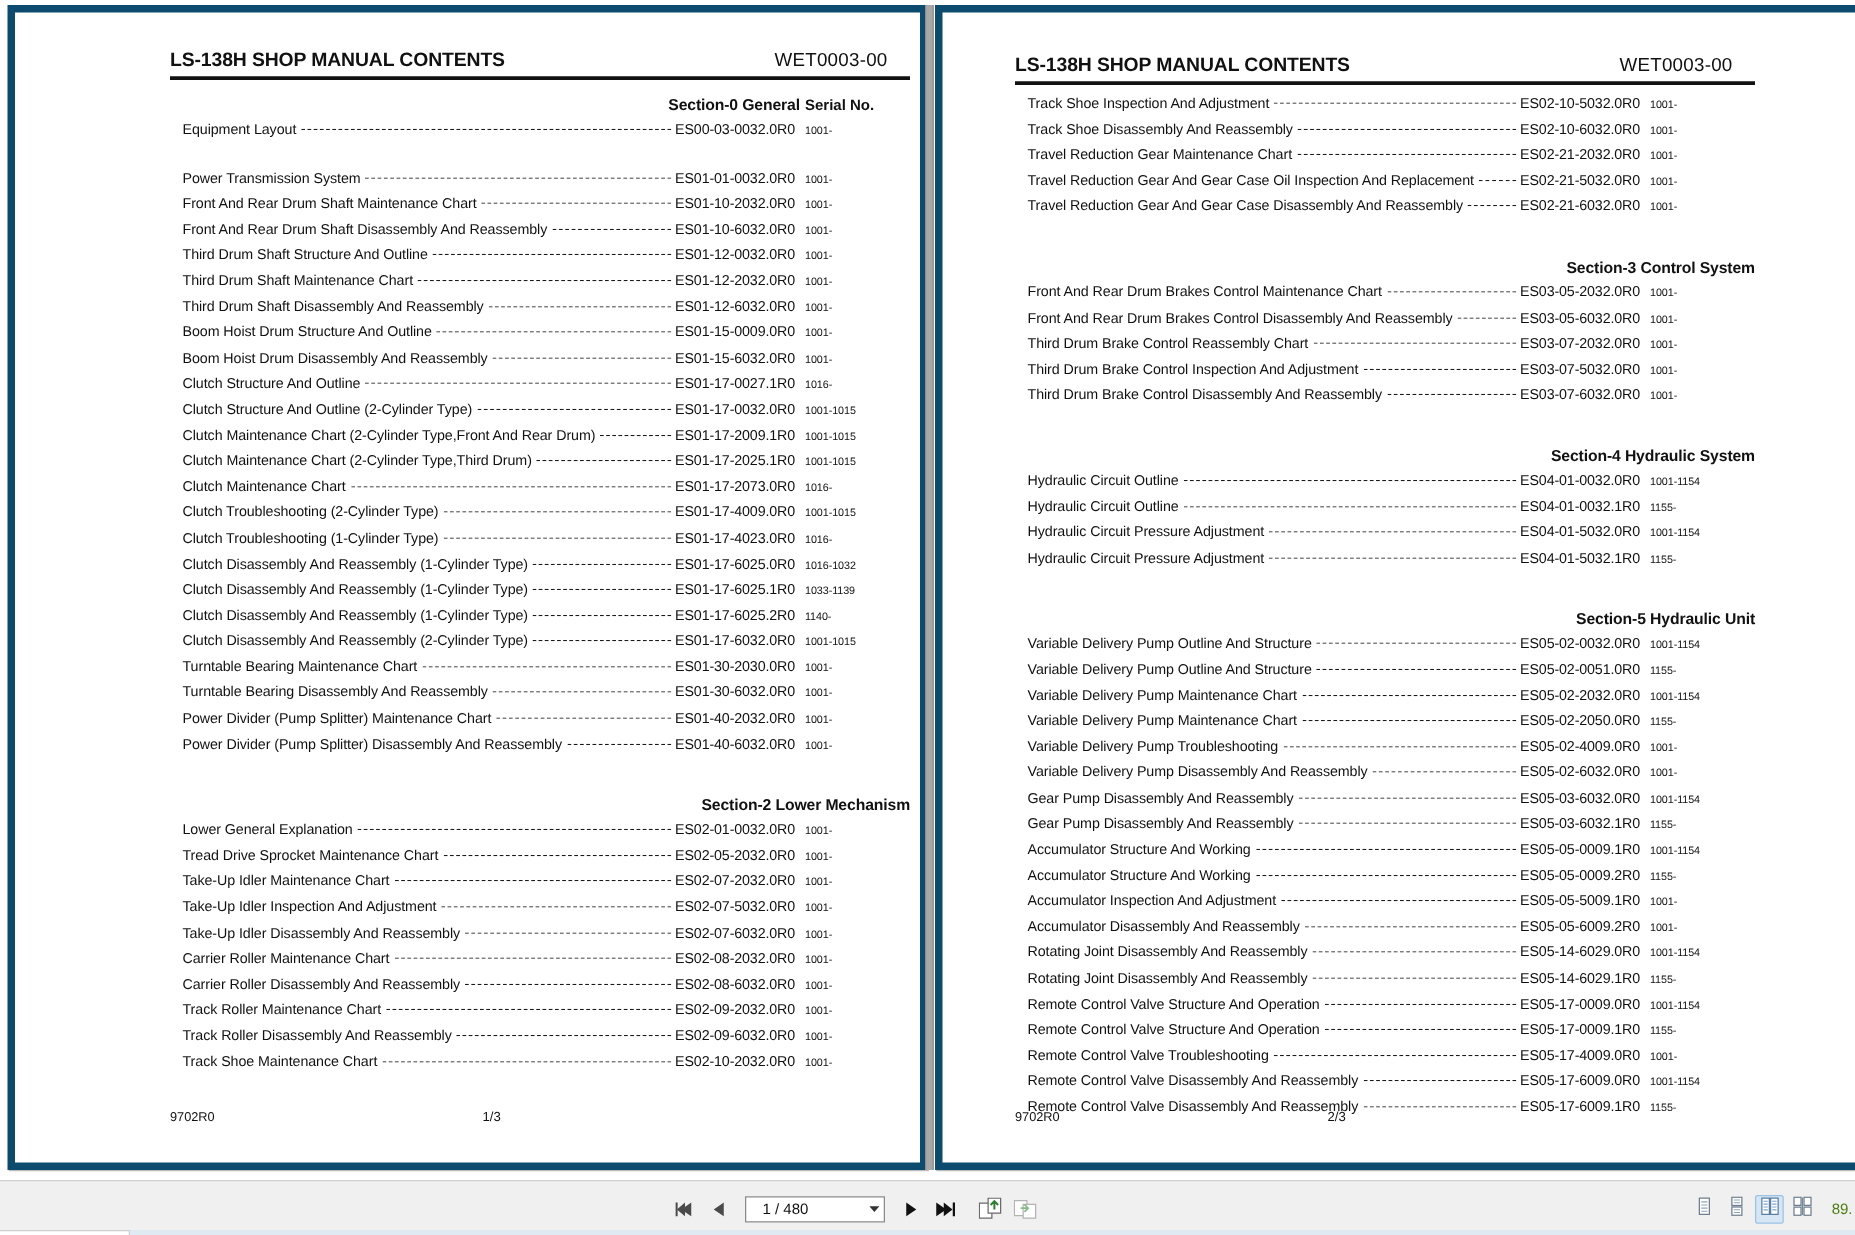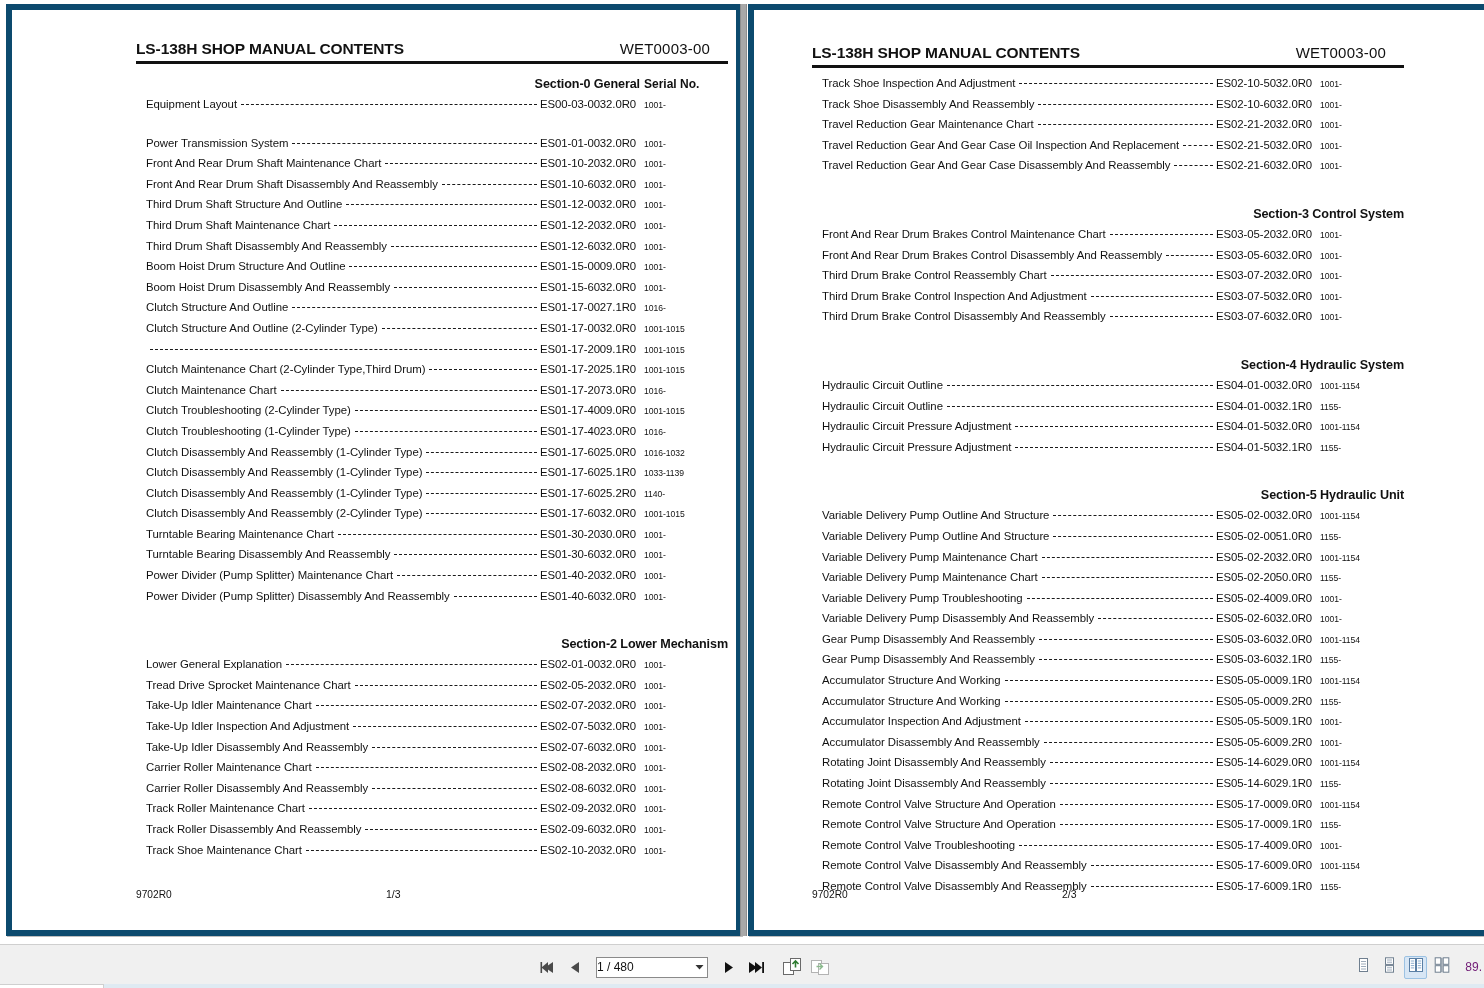--- a/index.html
+++ b/index.html
@@ -233,21 +233,21 @@
     height: 21px;
     background: #ffffff;
     border: 1px solid #8a8a8a;
     box-sizing: border-box;
     margin: 0 3px;
     position: relative;
   }
   #page-number {
     font-size: 12px;
     color: #111;
-    padding-left: 0;
+    padding-left: 13px;
     flex: 1 1 auto;
     font-family: "Liberation Sans", sans-serif;
   }
   #page-caret {
     width: 15px;
     display: flex;
     align-items: center;
     justify-content: center;
     cursor: pointer;
   }
@@ -272,21 +272,21 @@
     border: 1px solid transparent;
     box-sizing: border-box;
     border-radius: 2px;
   }
   .view-btn.active {
     background: #d7e6f5;
     border: 1px solid #9cc2e3;
   }
   #zoom-value {
     font-size: 12px;
-    color: #701a75;
+    color: #4d7c0f;
     margin-left: 9px;
     margin-right: 0;
     white-space: nowrap;
     overflow: hidden;
   }
 
   
   #bottom-left-panel {
     position: absolute;
     left: 0;
@@ -402,20 +402,21 @@
               </div>
               <div class="toc-row">
                 <div class="toc-indent"></div>
                 <div class="toc-label">Clutch Structure And Outline (2-Cylinder Type)</div>
                 <div class="toc-leader"></div>
                 <div class="toc-code">ES01-17-0032.0R0</div>
                 <div class="toc-serial">1001-1015</div>
               </div>
               <div class="toc-row">
                 <div class="toc-indent"></div>
+                <div class="toc-label">Clutch Maintenance Chart (2-Cylinder Type,Front And Rear Drum)</div>
                 <div class="toc-leader"></div>
                 <div class="toc-code">ES01-17-2009.1R0</div>
                 <div class="toc-serial">1001-1015</div>
               </div>
               <div class="toc-row">
                 <div class="toc-indent"></div>
                 <div class="toc-label">Clutch Maintenance Chart (2-Cylinder Type,Third Drum)</div>
                 <div class="toc-leader"></div>
                 <div class="toc-code">ES01-17-2025.1R0</div>
                 <div class="toc-serial">1001-1015</div>

